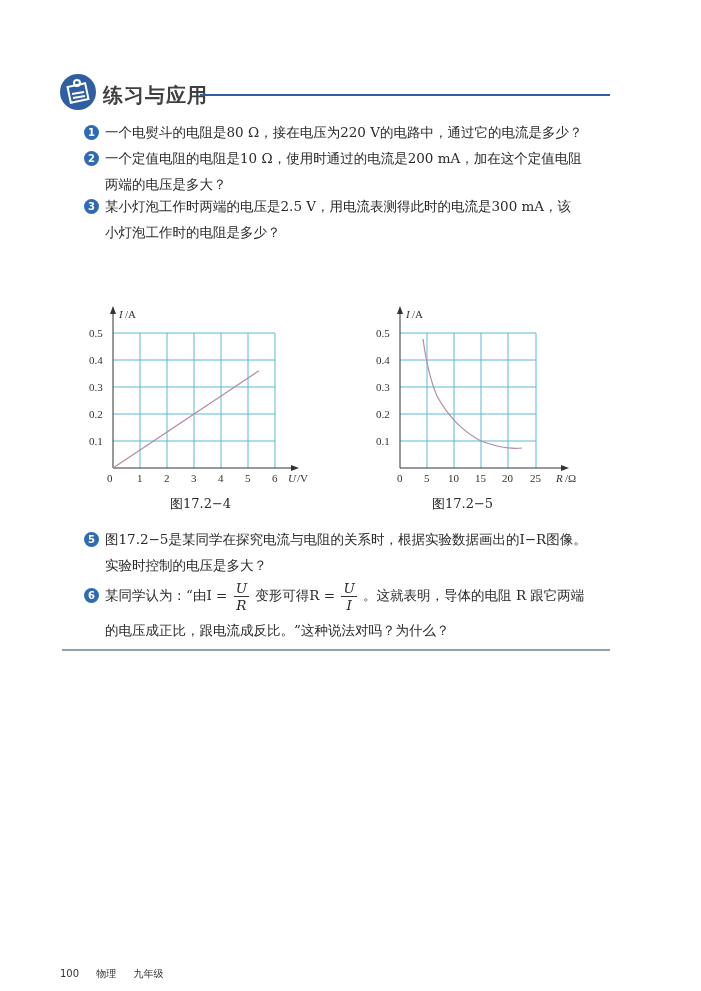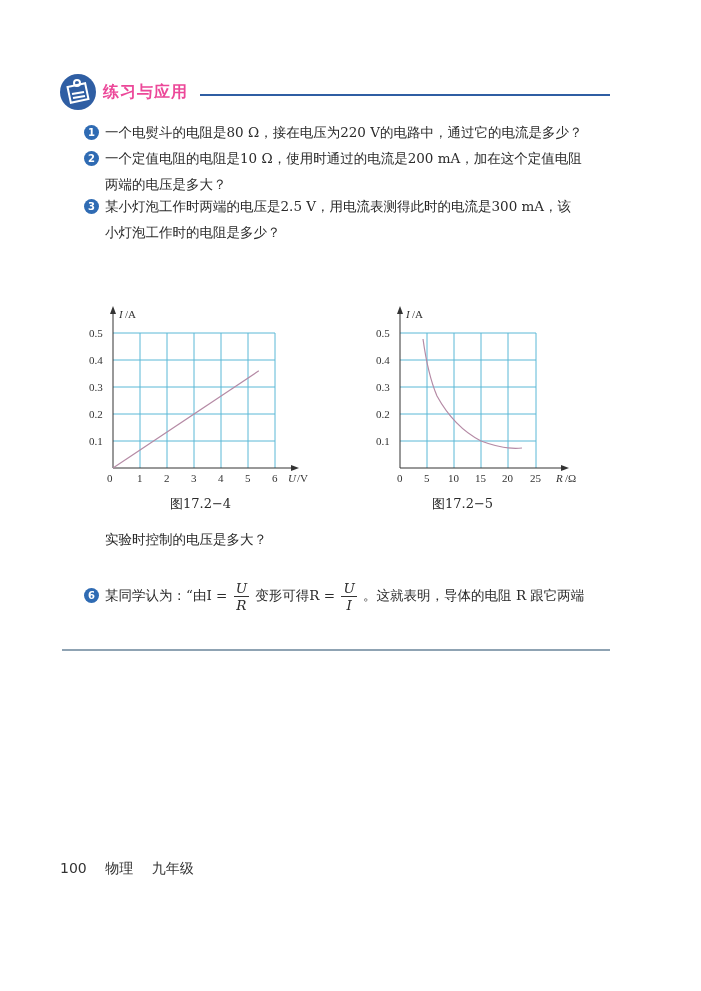--- a/index.html
+++ b/index.html
@@ -1,30 +1,30 @@
 <!DOCTYPE html>
 <html><head>
 <meta charset="utf-8">
 <style>
   html,body{margin:0;padding:0;background:#fff;}
   body{width:701px;height:991px;position:relative;overflow:hidden;font-family:"DejaVu Serif","Liberation Serif",serif;color:#2a2a2a;}
   .header{position:absolute;left:60px;top:74px;width:560px;height:44px;}
   .logo{position:absolute;left:0;top:0;width:36px;height:36px;border-radius:50%;background:#2f5ea3;}
-  .title{position:absolute;left:43px;top:8px;font-family:"DejaVu Sans",sans-serif;font-weight:bold;font-size:16px;color:#ec4899;letter-spacing:1px;}
+  .title{position:absolute;left:43px;top:8px;font-family:"DejaVu Sans",sans-serif;font-weight:bold;font-size:20px;color:#404040;letter-spacing:1px;}
   .hline{position:absolute;left:140px;top:20px;width:410px;height:1.5px;background:#2f5ea3;}
   .q{position:absolute;left:84px;font-size:13.5px;line-height:26px;width:530px;}
   .num{display:inline-block;width:15px;height:15px;border-radius:50%;background:#2f6bb3;color:#fff;font-family:"DejaVu Sans",sans-serif;font-size:10px;font-weight:bold;text-align:center;line-height:15px;margin-right:6px;vertical-align:1px;}
   .indent{padding-left:21px;}
   .frac{display:inline-block;vertical-align:middle;text-align:center;font-style:italic;line-height:16px;margin:0 2px;}
   .frac span{display:block;}
   .frac .top{border-bottom:1px solid #333;padding:0 2px;}
   .chart{position:absolute;}
   .caption{position:absolute;font-size:13px;}
   .bottom-line{position:absolute;left:62px;top:649px;width:548px;height:2px;background:#8fa3b3;}
-  .footer{position:absolute;left:60px;top:860px;font-family:"DejaVu Sans",sans-serif;font-size:14px;color:#333;}
+  .footer{position:absolute;left:60px;top:967px;font-family:"DejaVu Sans",sans-serif;font-size:10px;color:#333;}
   .footer span{margin-right:14px;}
 </style>
 </head>
 <body>
 
 <div class="header">
   <div class="logo">
     <svg width="36" height="36" viewBox="0 0 36 36">
         <rect x="9" y="11" width="18" height="16" fill="none" stroke="#fff" stroke-width="2" transform="rotate(-12 18 19)"></rect>
         <line x1="12" y1="20" x2="24" y2="18" stroke="#fff" stroke-width="2"></line>
@@ -122,29 +122,31 @@
       <text x="105" y="182">15</text>
       <text x="132" y="182">20</text>
       <text x="160" y="182">25</text>
     <text x="186" y="182" font-style="italic">R</text>
       <text x="195" y="182">/Ω</text>
   </g>
 </svg>
 <div class="caption" style="left:432px;top:495px">图17.2−5</div>
 
 <div class="q" style="top:526px">
+  <div><span class="num">5</span><span>图17.2−5是某同学在探究电流与电阻的关系时，根据实验数据画出的I−R图像。</span></div>
   <div class="indent">实验时控制的电压是多大？</div>
 </div>
 
 <div class="q" style="top:580px">
   <div><span class="num">6</span><span>某同学认为：“由I =</span>
   <span class="frac"><span class="top">U</span><span>R</span></span>
   <span>变形可得R =</span>
   <span class="frac"><span class="top">U</span><span>I</span></span>
   <span>。这就表明，导体的电阻 R 跟它两端</span></div>
+  <div class="indent" style="margin-top:4px">的电压成正比，跟电流成反比。”这种说法对吗？为什么？</div>
 </div>
 
 <div class="bottom-line"></div>
 
 <div class="footer">
   <span>100</span>
   <span>物理</span>
   <span>九年级</span>
 </div>
 

